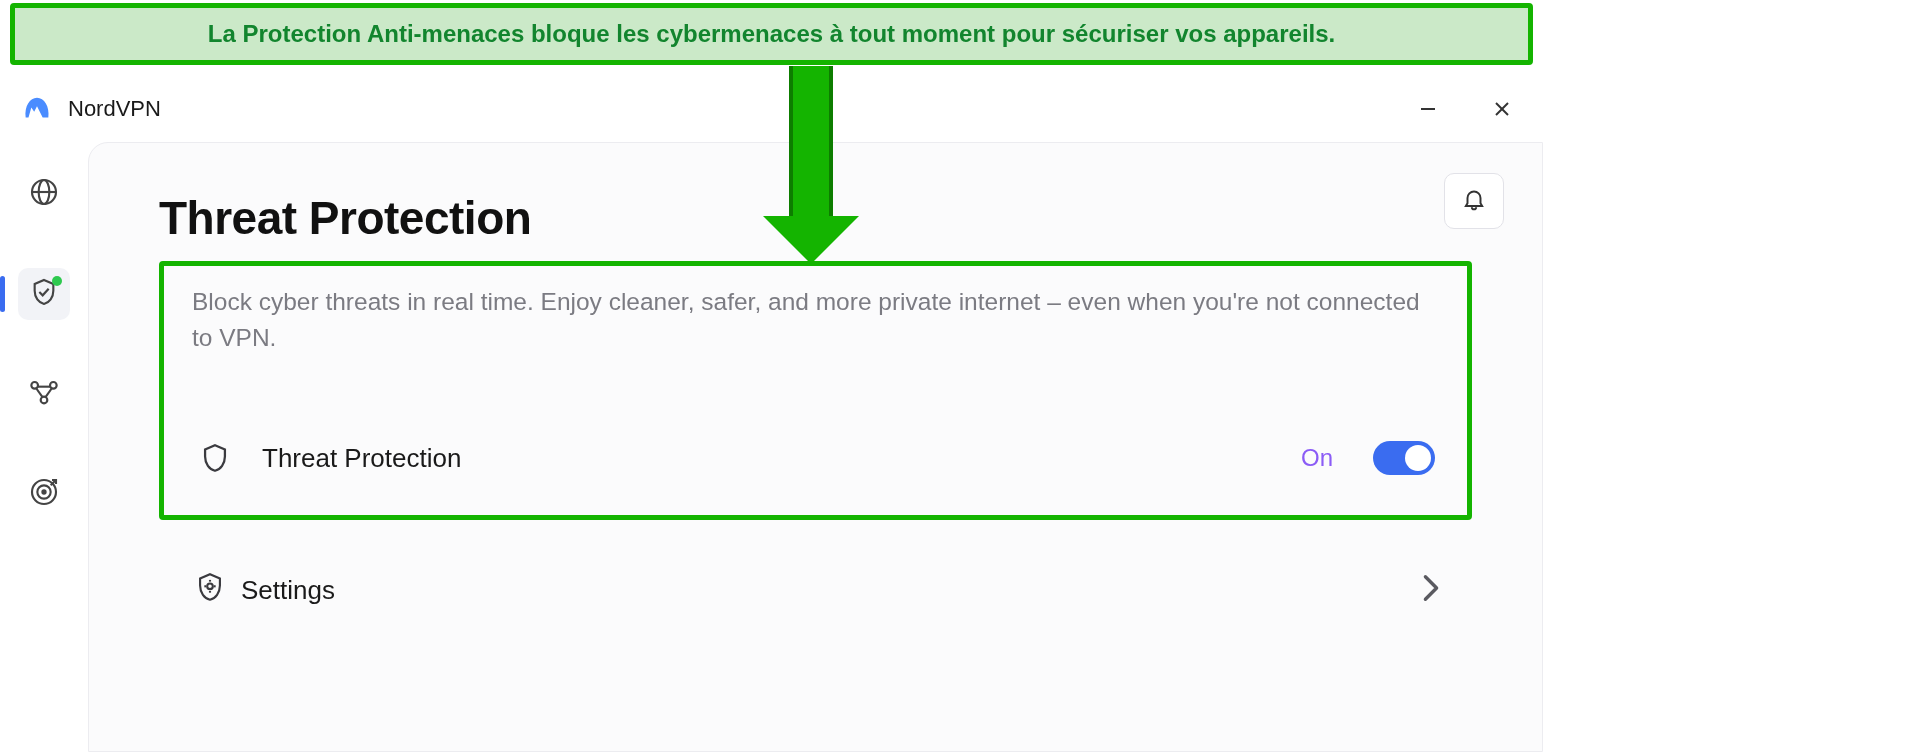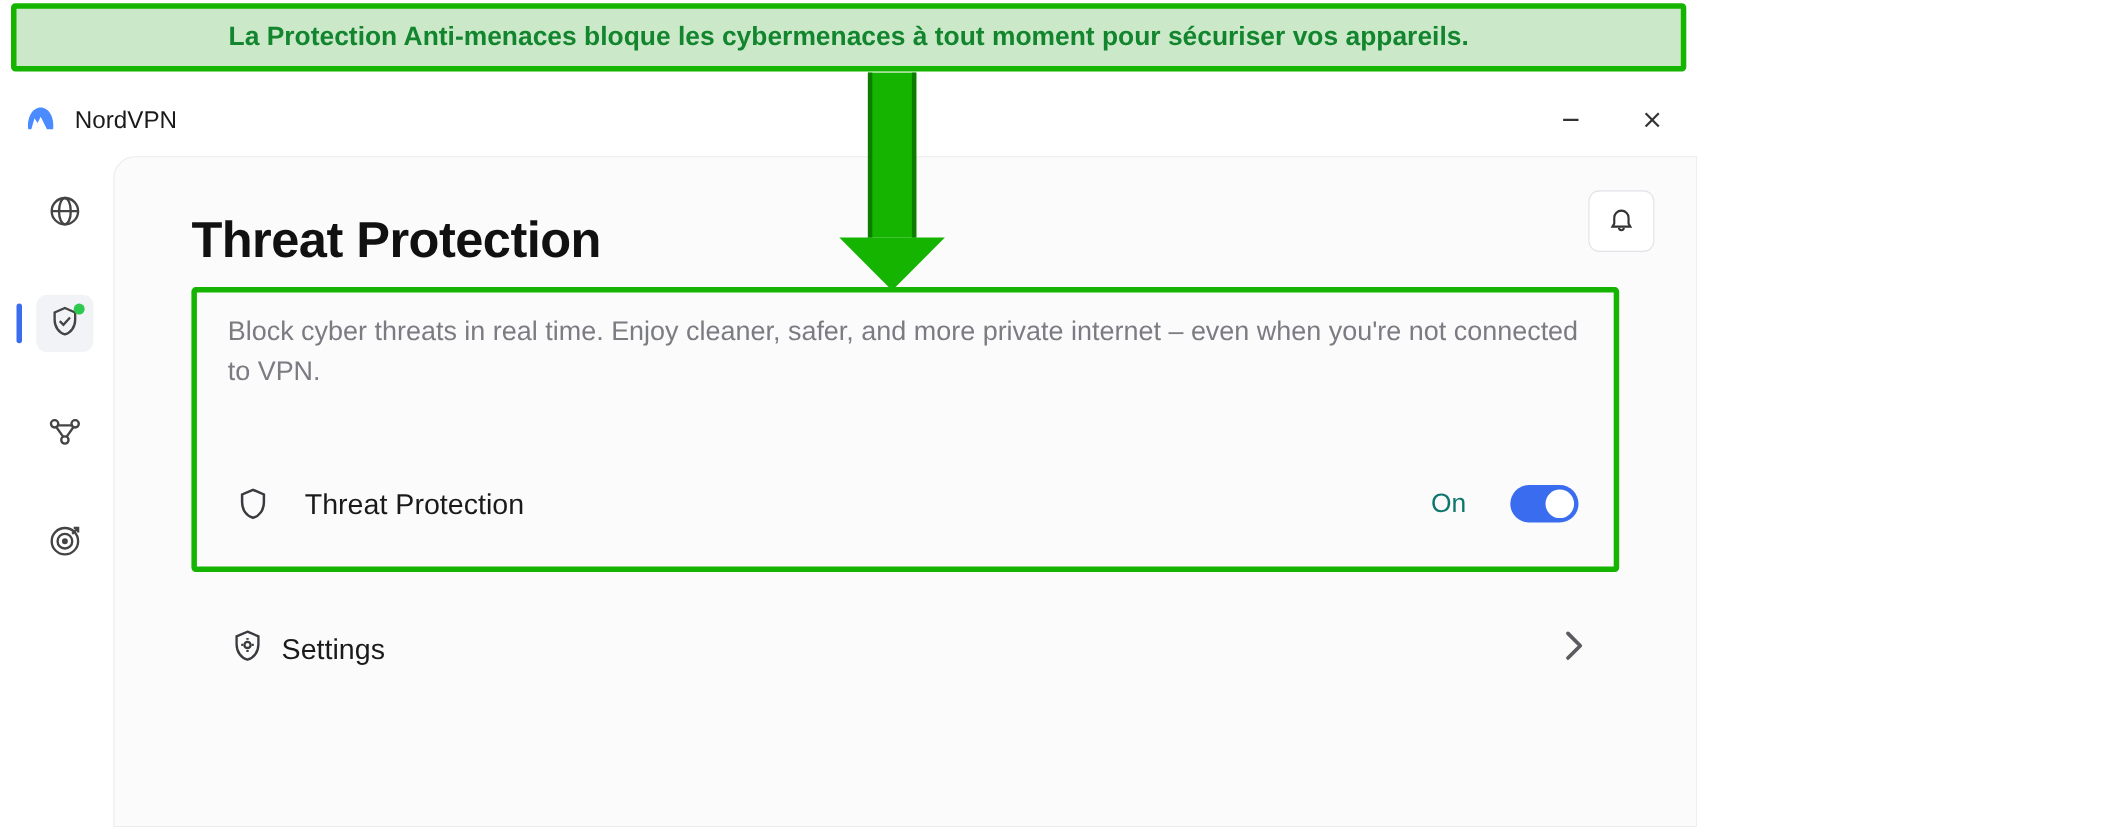--- a/index.html
+++ b/index.html
@@ -79,21 +79,20 @@
     display: flex; align-items: center; justify-content: center;
     color: #333;
     cursor: pointer;
   }
 
   
   .body {
     position: absolute;
     top: 142px; left: 0; bottom: 0; right: 0;
     display: flex;
-    padding-left: 15px;
   }
 
   .sidebar {
     width: 88px;
     background: #fff;
     display: flex;
     flex-direction: column;
     align-items: center;
     padding-top: 26px;
     gap: 48px;
@@ -185,21 +184,21 @@
   }
   .row-label {
     font-size: 26px;
     color: #1a1a1a;
     font-weight: 500;
     flex-shrink: 0;
   }
   .row-spacer { flex: 1; }
   .toggle-state {
     font-size: 24px;
-    color: #0f766e;
+    color: #8b5cf6;
     margin-right: 12px;
   }
   .toggle {
     width: 62px; height: 34px;
     background: #3a6cf0;
     border-radius: 17px;
     position: relative;
     cursor: pointer;
   }
   .toggle-knob {

